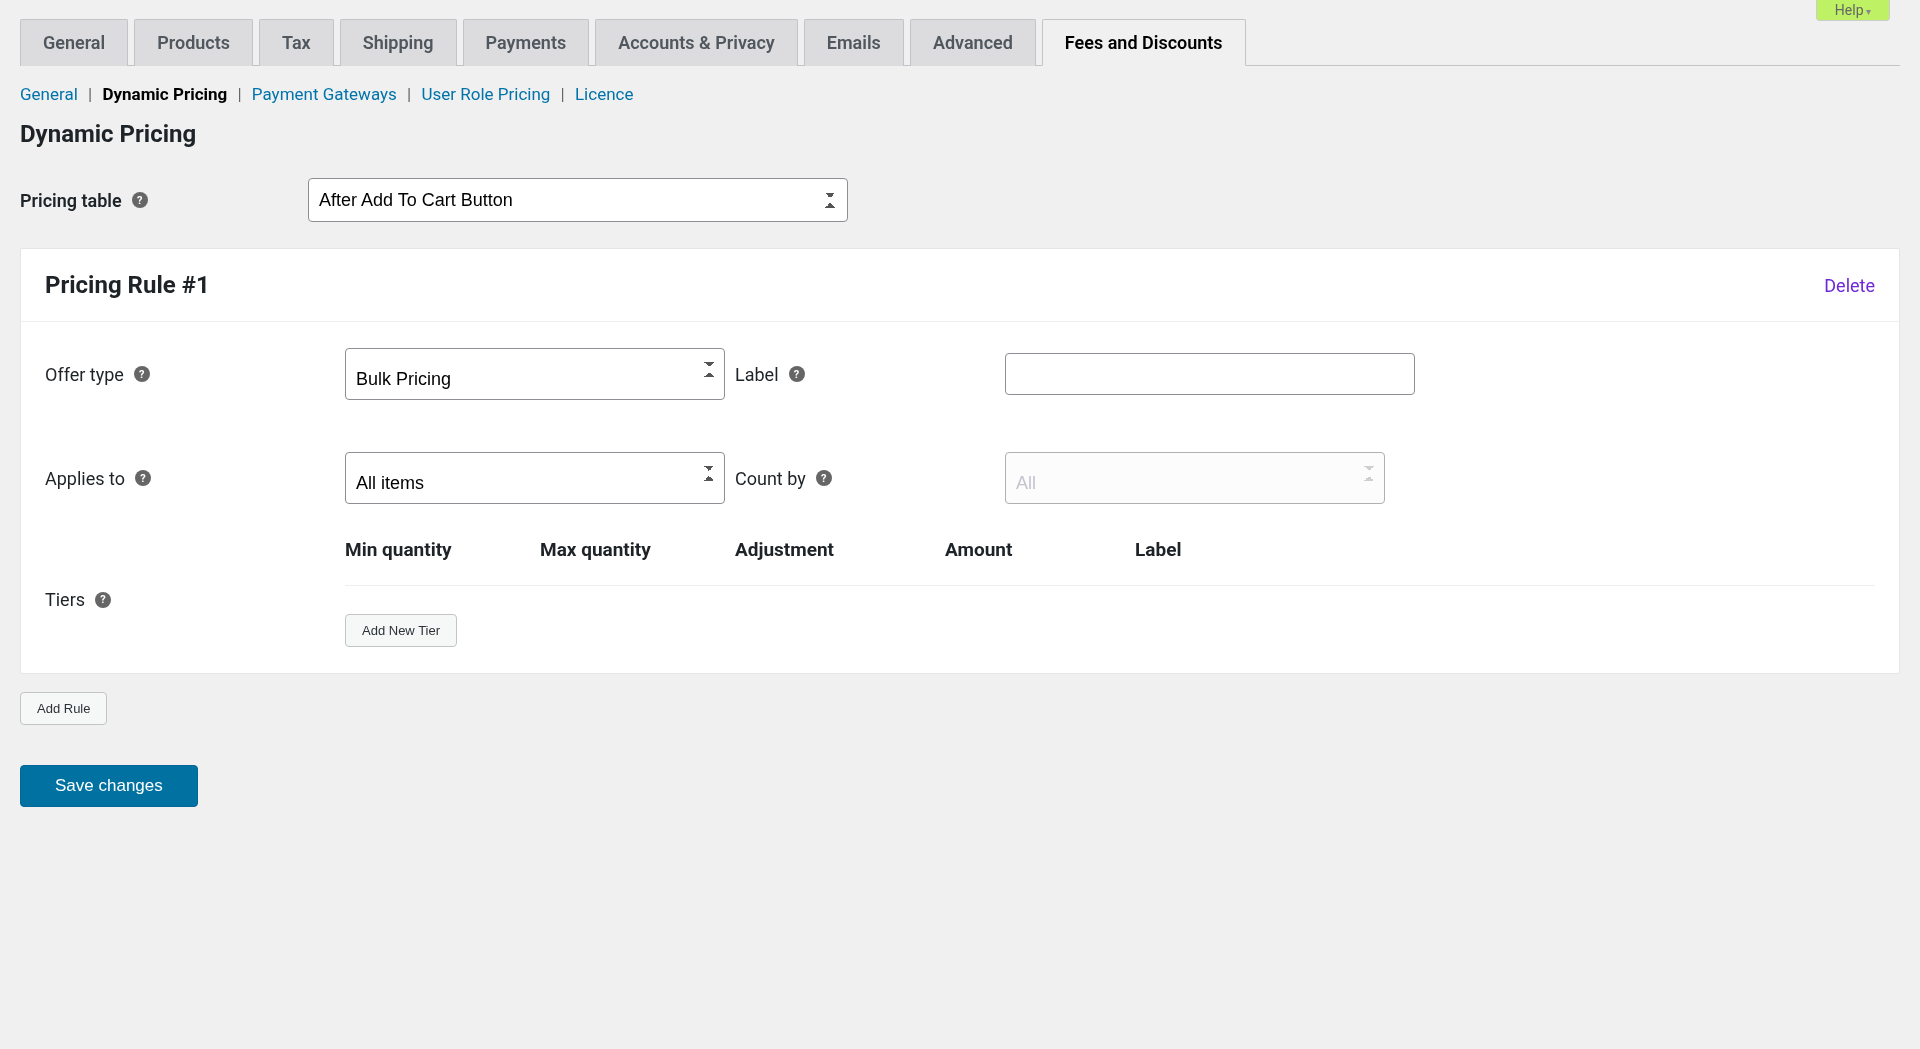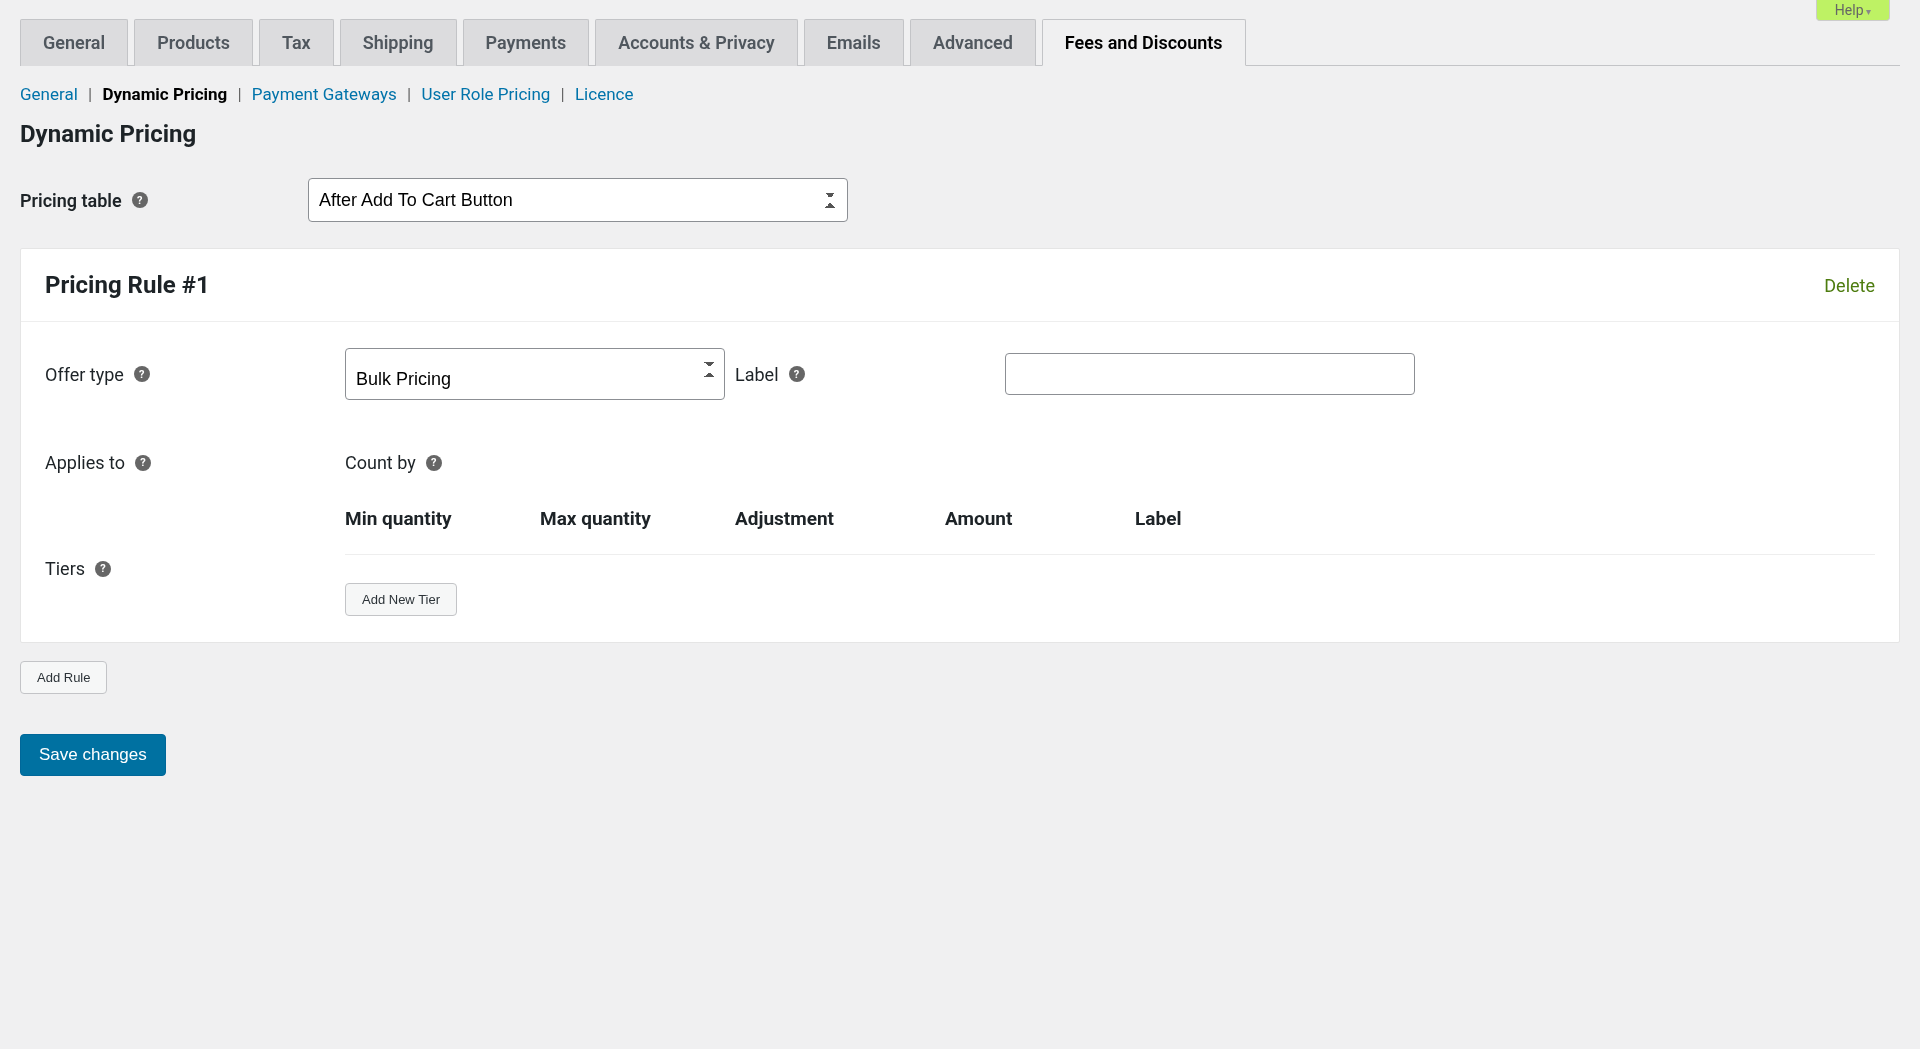--- a/index.html
+++ b/index.html
@@ -84,21 +84,21 @@
   .rule-panel {
     background:#fff; border:1px solid #e5e5e5; border-radius:2px;
     margin-top: 10px;
   }
   .rule-header {
     display:flex; justify-content:space-between; align-items:center;
     padding: 22px 24px;
     border-bottom: 1px solid #eee;
   }
   .rule-header h3 { font-size: 24px; font-weight:700; }
-  .rule-header a { color:#4d7c0f; text-decoration:none; font-size:18px; }
+  .rule-header a { color:#6d28d9; text-decoration:none; font-size:18px; }
 
   .rule-body { padding: 26px 24px; }
   .rule-grid {
     display:grid;
     grid-template-columns: 300px 390px 270px 1fr;
     row-gap: 52px;
     align-items:center;
   }
   .field-label { font-size:18px; display:flex; align-items:center; gap:10px; }
   select.mid, input.mid {
@@ -134,21 +134,21 @@
   .tiers-head div { font-size:19px; font-weight:700; }
   .tiers-head .c1{width:195px;} .tiers-head .c2{width:195px;} .tiers-head .c3{width:210px;}
   .tiers-head .c4{width:190px;} .tiers-head .c5{flex:1;}
 
   .btn-secondary {
     background:#f6f7f7; border:1px solid #c3c4c7; color:#2c3338;
     padding:8px 16px; font-size:13px; border-radius:4px; cursor:pointer;
   }
   .btn-primary {
     background:#0071a1; border:1px solid #006799; color:#fff;
-    padding:10px 18px; font-size:17px; border-radius:4px; cursor:pointer;
+    padding:10px 34px; font-size:17px; border-radius:4px; cursor:pointer;
   }
   .add-rule-row { margin: 18px 0 40px 0; }
 </style>
 </head>
 <body>
 
 
 
 <div class="top-help">Help</div>
 
@@ -210,23 +210,33 @@
         <span class="help-icon">?</span>
       </div>
       <div>
         <input type="text" class="text-mid" value="" style="">
       </div>
 
       <div class="field-label">
         <span>Applies to</span>
         <span class="help-icon">?</span>
       </div>
+      <div>
+        <select class="mid">
+          <option>All items</option>
+        </select>
+      </div>
       <div class="field-label">
         <span>Count by</span>
         <span class="help-icon">?</span>
+      </div>
+      <div>
+        <select class="mid disabled" disabled="">
+          <option>All</option>
+        </select>
       </div>
     </div>
 
     <div class="tiers-block">
       <div class="tiers-label">
         <span>Tiers</span>
         <span class="help-icon">?</span>
       </div>
       <div class="tiers-cols">
         <div class="tiers-head">

